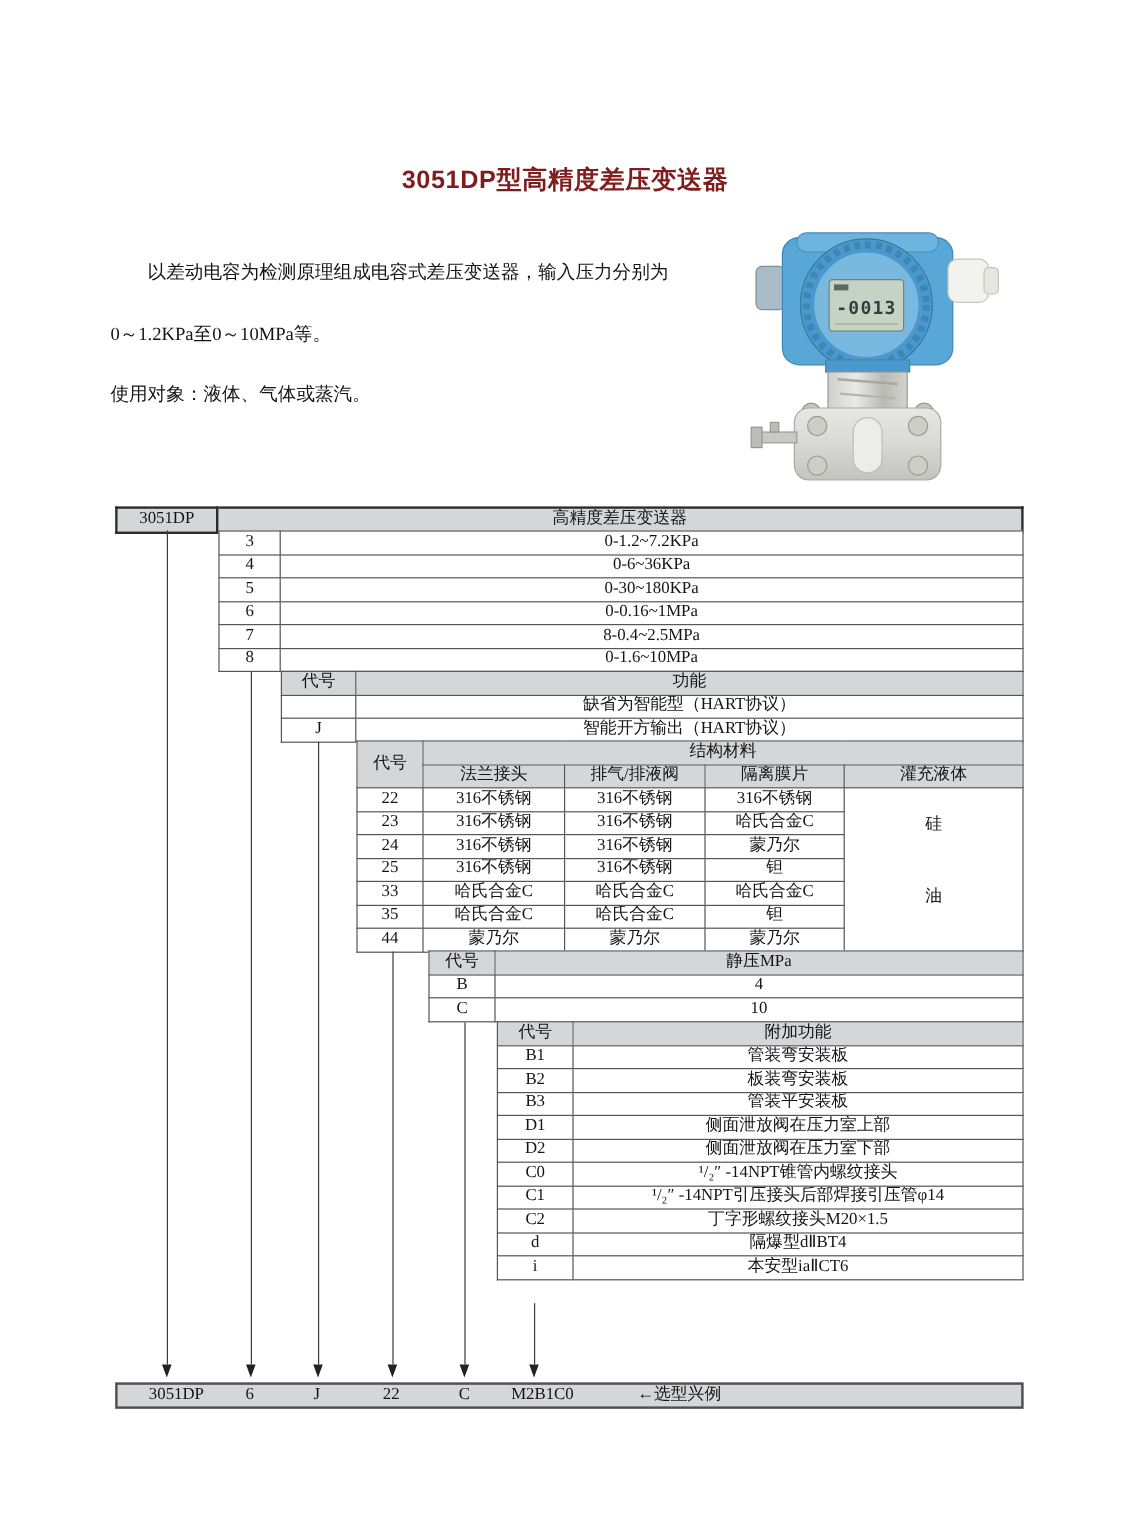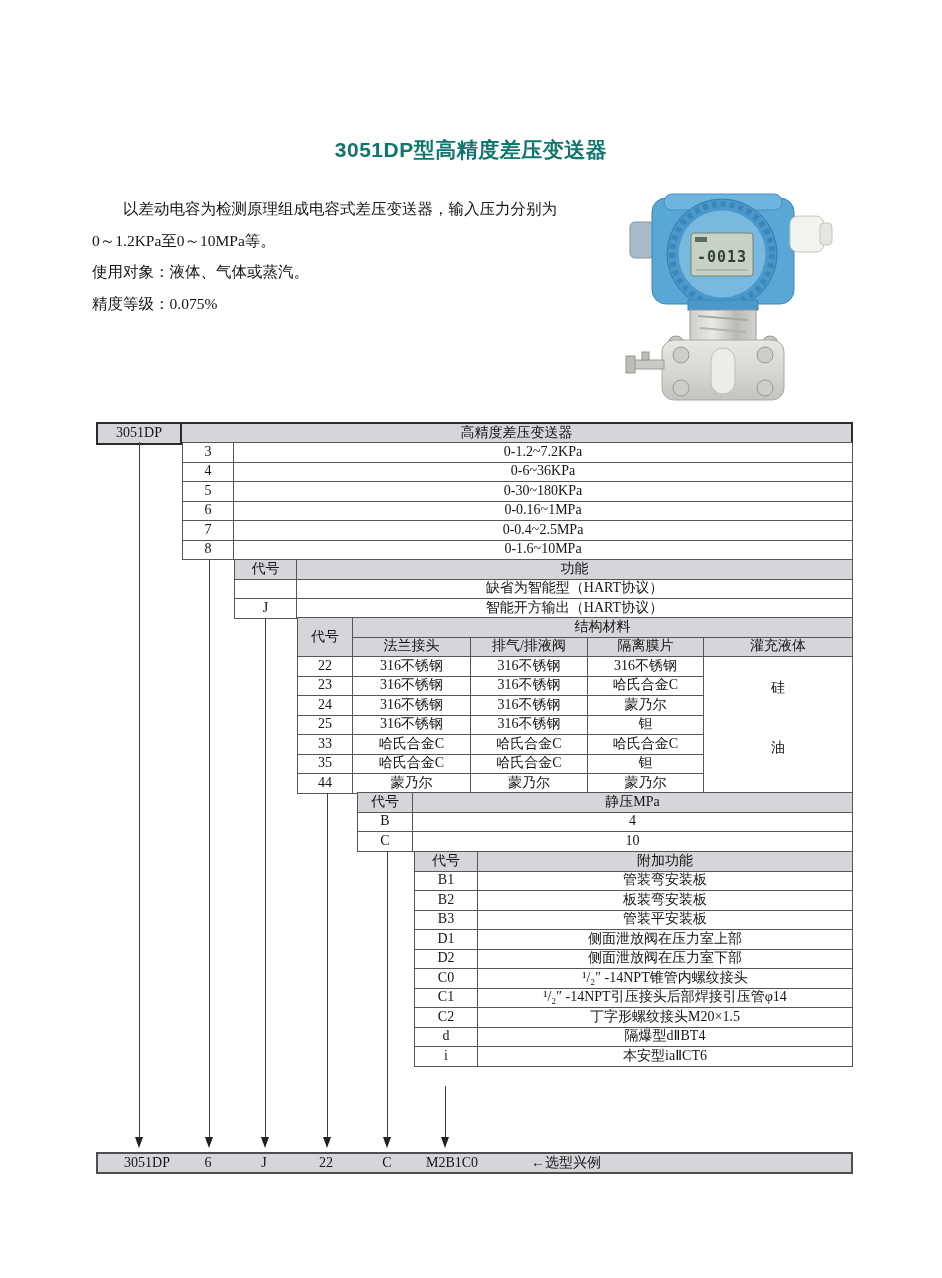--- a/index.html
+++ b/index.html
@@ -2,25 +2,25 @@
 <html><head>
 <meta charset="utf-8">
 <style>
   html,body{margin:0;padding:0;background:#fff;}
   .page{
     position:relative;width:942px;height:1278px;background:#ffffff;overflow:hidden;
     font-family:"Liberation Serif",serif;color:#141414;
   }
   .title{
     position:absolute;top:136px;left:0;width:100%;margin:0;text-align:center;
-    font-family:"Liberation Sans",sans-serif;font-size:21px;font-weight:bold;color:#0f766e;
+    font-family:"Liberation Sans",sans-serif;font-size:21px;font-weight:bold;color:#7f1d1d;
     letter-spacing:0.5px;
   }
   .intro{position:absolute;left:92px;top:193px;width:545px;font-size:15.5px;line-height:31.5px;}
-  .intro .ln{white-space:nowrap;}
+  .intro .ln{white-space:nowrap;margin-top:19px;}
   .intro .ind{text-indent:2em;}
   .intro .hang{padding-left:68px;}
 
   
   table.sec{
     position:absolute;border-collapse:collapse;table-layout:fixed;
     font-size:14px;color:#141414;background:#fff;
   }
   table.sec td{
     border:1px solid #565656;height:18.5px;padding:0 5px;line-height:1.05;
@@ -62,21 +62,20 @@
 <body>
 
 <div class="page">
 
   <h1 class="title">3051DP型高精度差压变送器</h1>
 
   <div class="intro">
     <div class="ln ind">以差动电容为检测原理组成电容式差压变送器，输入压力分别为</div>
     <div class="ln">0～1.2KPa至0～10MPa等。</div>
     <div class="ln">使用对象：液体、气体或蒸汽。</div>
-    <div class="ln">精度等级：0.075%</div>
   </div>
 
   <svg class="product" width="262" height="216" viewBox="0 0 262 216">
     <defs>
       <linearGradient id="metalGrad" x1="0" y1="0" x2="1" y2="0">
         <stop offset="0" stop-color="#cfcfcb"></stop>
           <stop offset="0.35" stop-color="#e9e9e6"></stop>
         <stop offset="0.7" stop-color="#b9b9b5"></stop>
           <stop offset="1" stop-color="#d2d2ce"></stop>
       </linearGradient>
@@ -162,21 +161,21 @@
         <tr>
           <td class="c">5</td>
           <td class="l">0-30~180KPa</td>
         </tr>
         <tr>
           <td class="c">6</td>
           <td class="l">0-0.16~1MPa</td>
         </tr>
         <tr>
           <td class="c">7</td>
-          <td class="l">0-0.4~2.5MPa</td>
+          <td class="l">8-0.4~2.5MPa</td>
         </tr>
         <tr>
           <td class="c">8</td>
           <td class="l">0-1.6~10MPa</td>
         </tr>
       </tbody>
   </table>
 
   <table class="sec" style="left:234px;top:559px;width:619px;">
     <colgroup>

